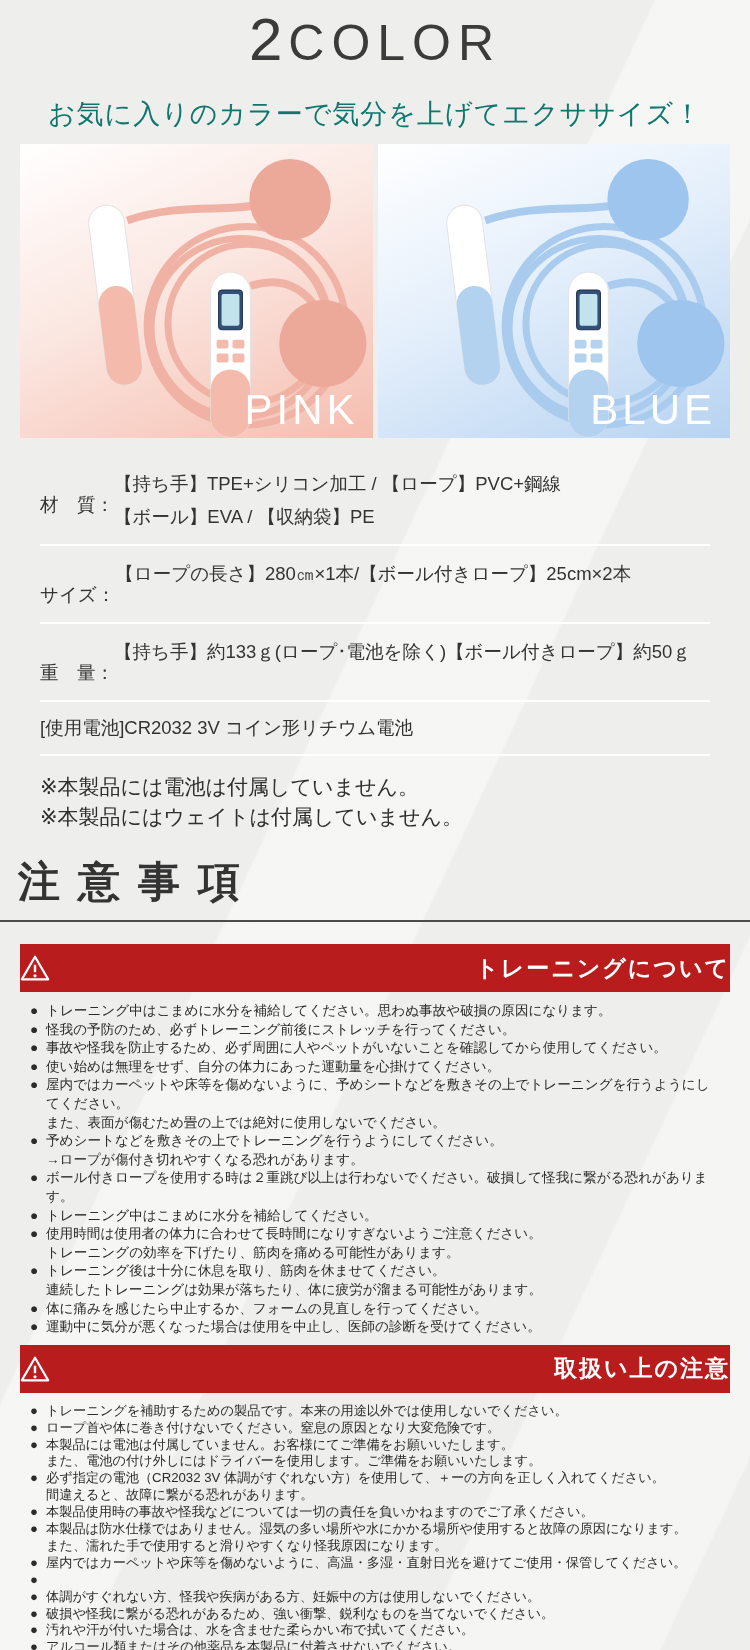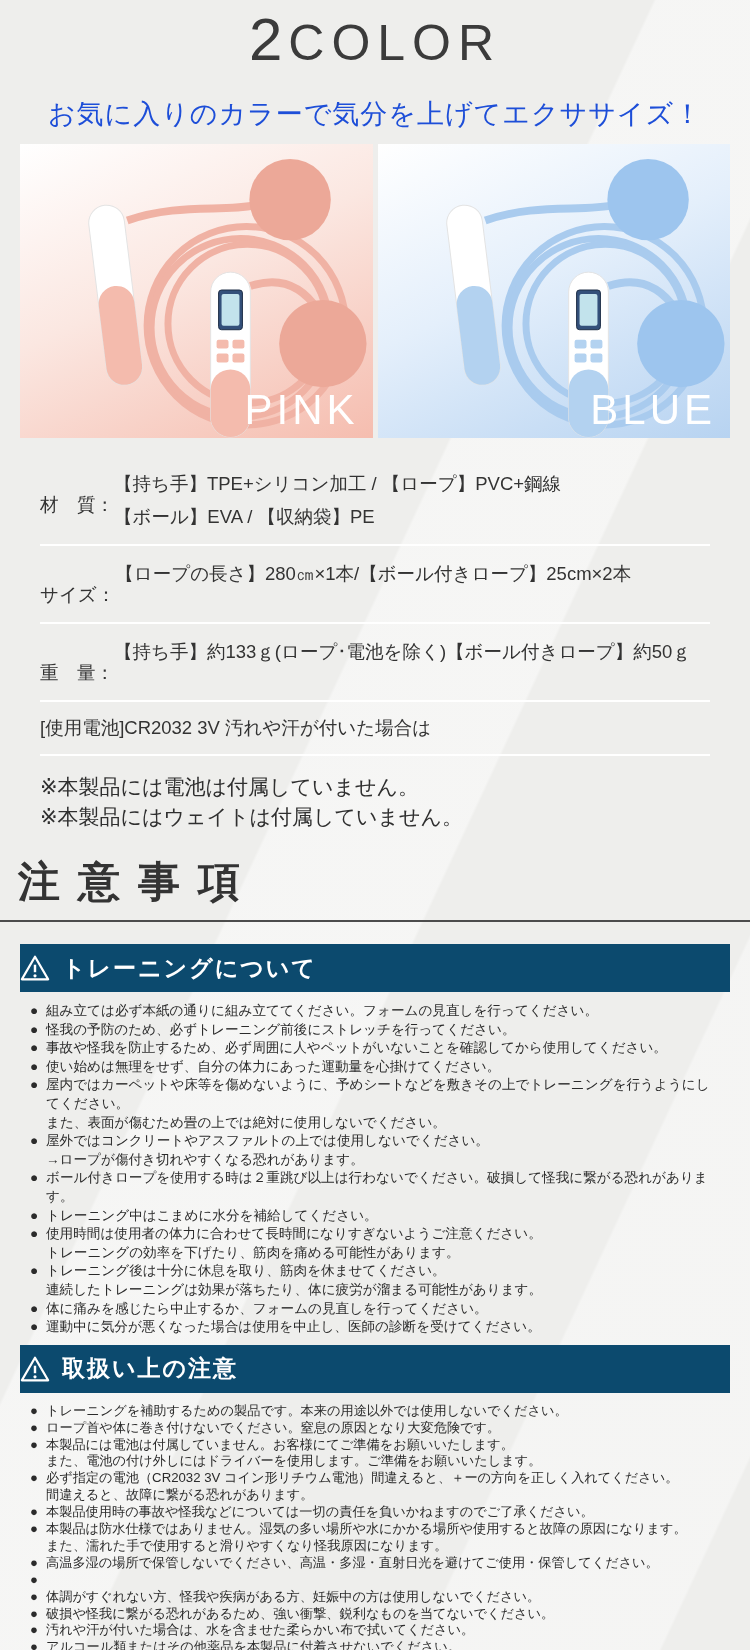--- a/index.html
+++ b/index.html
@@ -20,21 +20,21 @@
       linear-gradient(115deg, rgba(255,255,255,0) 78%, rgba(255,255,255,.4) 78.2%, rgba(255,255,255,.4) 94%, rgba(255,255,255,0) 94.2%);
   }
   .content{position:relative;z-index:1;}
 
   
   .hdr{display:flex;align-items:baseline;justify-content:center;padding-top:10px;color:#3b3b3b;}
   .hdr .num{font-size:60px;line-height:1;font-weight:400;letter-spacing:2px;}
   .hdr .word{font-size:50px;line-height:1;letter-spacing:7px;margin-left:4px;}
   .subtitle{
     margin-top:26px;text-align:center;
-    font-size:27px;letter-spacing:1px;color:#1d4ed8;font-weight:500;
+    font-size:27px;letter-spacing:1px;color:#0f766e;font-weight:500;
   }
 
   
   .products{display:flex;gap:5px;margin:12px 20px 0 20px;height:294px;}
   .panel{position:relative;flex:1;overflow:hidden;
     background:linear-gradient(155deg, var(--bg1) 0%, var(--bg2) 45%, var(--bg3) 100%);}
   .panel svg{display:block;width:100%;height:100%;}
   .rope-stroke{stroke:var(--rope);}
   .ball-fill{fill:var(--ball);}
   .grip-fill{fill:var(--grip);}
@@ -56,22 +56,22 @@
   
   .caution-title{
     margin-top:22px;text-align:left;
     font-size:42px;font-weight:bold;color:#333;
     letter-spacing:18px;text-indent:18px;
   }
   .caution-underline{margin-top:10px;height:2px;background:#4c4c4c;width:100%;}
 
   
   .banner{
-    margin:22px 20px 0 20px;height:48px;background:#0c4a6e;
-    display:flex;align-items:center;justify-content:flex-start;gap:12px;
+    margin:22px 20px 0 20px;height:48px;background:#b91c1c;
+    display:flex;align-items:center;justify-content:space-between;gap:0;
   }
   .banner .warn-icon{width:30px;height:30px;flex:0 0 auto;}
   .banner .blabel{color:#ffffff;font-size:23px;font-weight:bold;letter-spacing:2px;}
 
   
   .plist{margin:10px 30px 0 30px;color:#2b2b2b;}
   .plist .li{display:flex;}
   .plist .lead{flex:0 0 16px;}
   .plist.training{font-size:13.6px;line-height:18.6px;}
   .plist.handling{font-size:13.2px;line-height:16.9px;}
@@ -160,21 +160,21 @@
       <div class="spec-row">
         <span class="spec-label">サイズ：</span>
         <span class="spec-val">【ロープの長さ】280㎝×1本/【ボール付きロープ】25cm×2本</span>
       </div>
       <div class="spec-div"></div>
       <div class="spec-row">
         <span class="spec-label">重　量：</span>
         <span class="spec-val">【持ち手】約133ｇ(ロープ･電池を除く)【ボール付きロープ】約50ｇ</span>
       </div>
       <div class="spec-div"></div>
-      <div class="battery-row">[使用電池]CR2032 3V 汚れや汗が付いた場合は</div>
+      <div class="battery-row">[使用電池]CR2032 3V コイン形リチウム電池</div>
       <div class="spec-div"></div>
     </div>
 
     <div class="notes">
 
     <div class="note-line">※本製品には電池は付属していません。</div>
         <div class="note-line">※本製品にはウェイトは付属していません。</div>
       </div>
 
     <div class="caution-title">注意事項</div>
@@ -185,21 +185,21 @@
         <path d="M16 4 L30 28 L2 28 Z" fill="none" stroke="#ffffff" stroke-width="2.4" stroke-linejoin="round"></path>
         <line x1="16" y1="12.5" x2="16" y2="20.5" stroke="#ffffff" stroke-width="2.6"></line>
         <circle cx="16" cy="24.3" r="1.7" fill="#ffffff"></circle>
       </svg>
       <span class="blabel">トレーニングについて</span>
     </div>
     <div class="plist training">
 
         <div class="li">
           <span class="lead">●</span>
-          <span class="txt">組み立ては必ず本紙の通りに組み立ててください。フォームの見直しを行ってください。</span>
+          <span class="txt">トレーニング中はこまめに水分を補給してください。思わぬ事故や破損の原因になります。</span>
         </div>
 
         <div class="li">
           <span class="lead">●</span>
           <span class="txt">怪我の予防のため、必ずトレーニング前後にストレッチを行ってください。</span>
         </div>
 
         <div class="li">
           <span class="lead">●</span>
           <span class="txt">事故や怪我を防止するため、必ず周囲に人やペットがいないことを確認してから使用してください。</span>
@@ -215,21 +215,21 @@
           <span class="txt">屋内ではカーペットや床等を傷めないように、予めシートなどを敷きその上でトレーニングを行うようにしてください。</span>
         </div>
 
         <div class="li">
           <span class="lead"></span>
           <span class="txt">また、表面が傷むため畳の上では絶対に使用しないでください。</span>
         </div>
 
         <div class="li">
           <span class="lead">●</span>
-          <span class="txt">屋外ではコンクリートやアスファルトの上では使用しないでください。</span>
+          <span class="txt">予めシートなどを敷きその上でトレーニングを行うようにしてください。</span>
         </div>
 
         <div class="li">
           <span class="lead"></span>
           <span class="txt">→ロープが傷付き切れやすくなる恐れがあります。</span>
         </div>
 
 
         <div class="li">
           <span class="lead">●</span>
@@ -297,21 +297,21 @@
           <span class="txt">本製品には電池は付属していません。お客様にてご準備をお願いいたします。</span>
         </div>
 
         <div class="li">
           <span class="lead"></span>
           <span class="txt">また、電池の付け外しにはドライバーを使用します。ご準備をお願いいたします。</span>
         </div>
 
         <div class="li">
           <span class="lead">●</span>
-          <span class="txt">必ず指定の電池（CR2032 3V コイン形リチウム電池）間違えると、＋ーの方向を正しく入れてください。</span>
+          <span class="txt">必ず指定の電池（CR2032 3V 体調がすぐれない方）を使用して、＋ーの方向を正しく入れてください。</span>
         </div>
 
         <div class="li">
           <span class="lead"></span>
           <span class="txt">間違えると、故障に繋がる恐れがあります。</span>
         </div>
 
         <div class="li">
           <span class="lead">●</span>
           <span class="txt">本製品使用時の事故や怪我などについては一切の責任を負いかねますのでご了承ください。</span>
@@ -322,21 +322,21 @@
           <span class="txt">本製品は防水仕様ではありません。湿気の多い場所や水にかかる場所や使用すると故障の原因になります。</span>
         </div>
 
         <div class="li">
           <span class="lead"></span>
           <span class="txt">また、濡れた手で使用すると滑りやすくなり怪我原因になります。</span>
         </div>
 
         <div class="li">
           <span class="lead">●</span>
-          <span class="txt">高温多湿の場所で保管しないでください、高温・多湿・直射日光を避けてご使用・保管してください。</span>
+          <span class="txt">屋内ではカーペットや床等を傷めないように、高温・多湿・直射日光を避けてご使用・保管してください。</span>
         </div>
 
         <div class="li">
           <span class="lead">●</span>
         </div>
 
         <div class="li">
           <span class="lead">●</span>
           <span class="txt">体調がすぐれない方、怪我や疾病がある方、妊娠中の方は使用しないでください。</span>
         </div>

